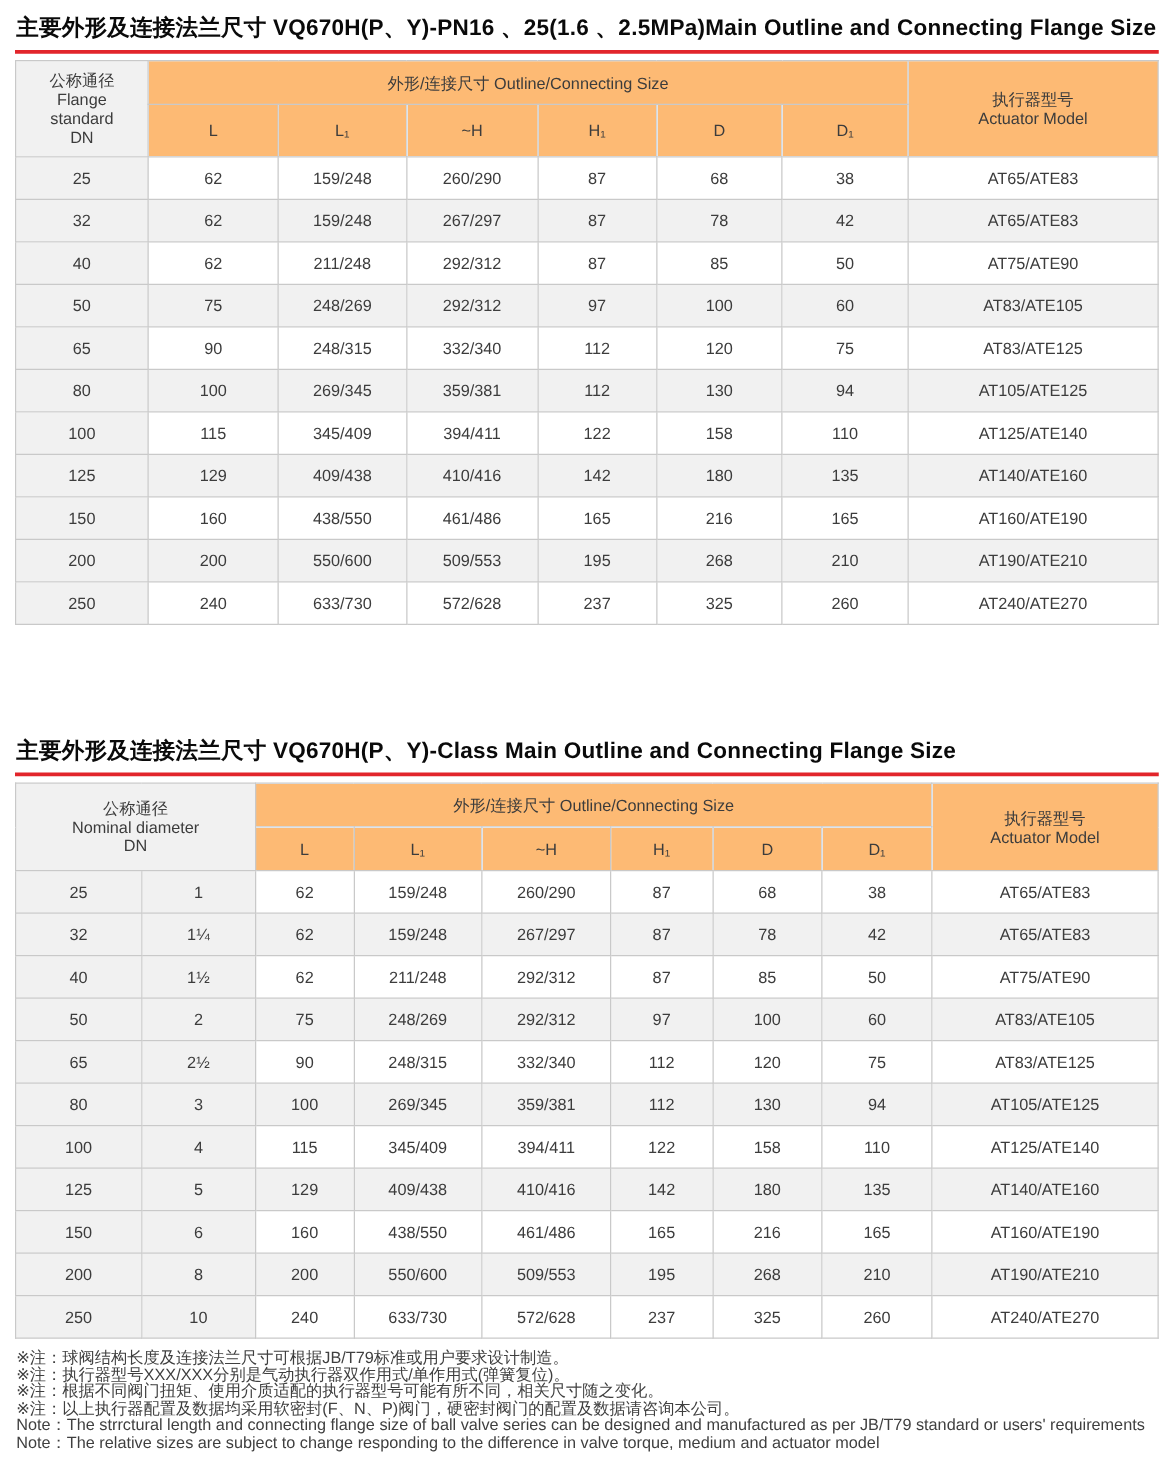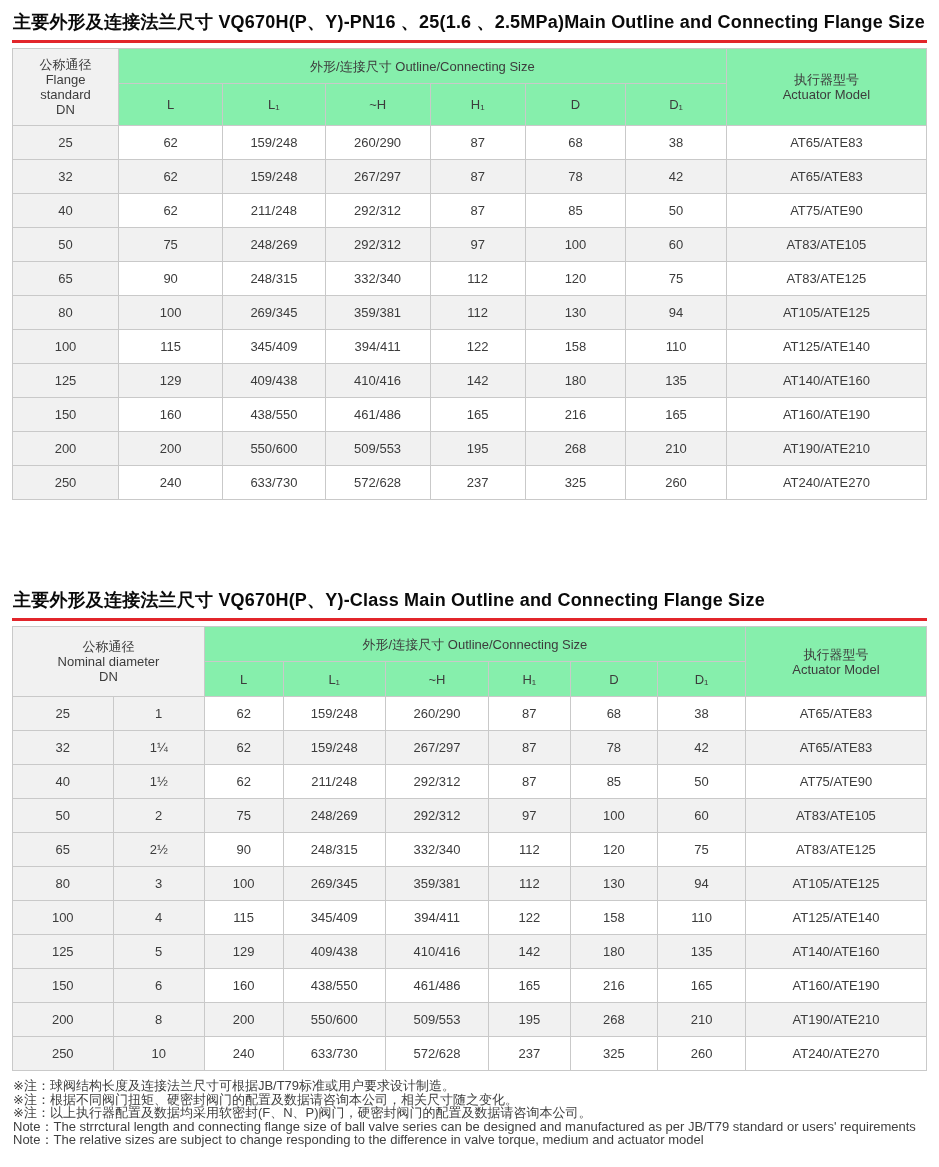--- a/index.html
+++ b/index.html
@@ -20,21 +20,21 @@
     width:100%;border-collapse:collapse;table-layout:fixed;
     margin-top:5px;
     border:1px solid #22c55e;
   }
   th,td{
     border:1px solid #c9c9c9;
     font-weight:normal;font-size:13px;color:#3c3c3c;
     text-align:center;vertical-align:middle;padding:0;
     overflow:hidden;
   }
-  thead th{background:#86efac;line-height:15px;}
+  thead th{background:#fdba74;line-height:15px;}
   th.dn-head{background:#f1f1f1;}
   .t1 thead tr.grp{height:35px;}
   .t1 thead tr.sub{height:42px;}
   .t2 thead tr.grp{height:35px;}
   .t2 thead tr.sub{height:35px;}
   .t1 tbody tr{height:34px;}
   .t2 tbody tr{height:34px;}
   tbody td{background:#fff;}
   tbody tr.stripe td{background:#f1f1f1;}
   tbody td.fixed{background:#f1f1f1;}
@@ -358,19 +358,20 @@
             <td>325</td>
             <td>260</td>
             <td>AT240/ATE270</td>
           </tr>
         </tbody>
     </table>
   </section>
 
   <footer class="notes">
     <div class="note-line">※注：球阀结构长度及连接法兰尺寸可根据JB/T79标准或用户要求设计制造。</div>
-    <div class="note-line">※注：根据不同阀门扭矩、硬密封阀门的配置及数据请咨询本公司，相关尺寸随之变化。</div>
+    <div class="note-line">※注：执行器型号XXX/XXX分别是气动执行器双作用式/单作用式(弹簧复位)。</div>
+    <div class="note-line">※注：根据不同阀门扭矩、使用介质适配的执行器型号可能有所不同，相关尺寸随之变化。</div>
     <div class="note-line">※注：以上执行器配置及数据均采用软密封(F、N、P)阀门，硬密封阀门的配置及数据请咨询本公司。</div>
     <div class="note-line">Note：The strrctural length and connecting flange size of ball valve series can be designed and manufactured as per JB/T79 standard or users' requirements</div>
     <div class="note-line">Note：The relative sizes are subject to change responding to the difference in valve torque, medium and actuator model</div>
   </footer>
 
 </div>
 
 </body></html>

